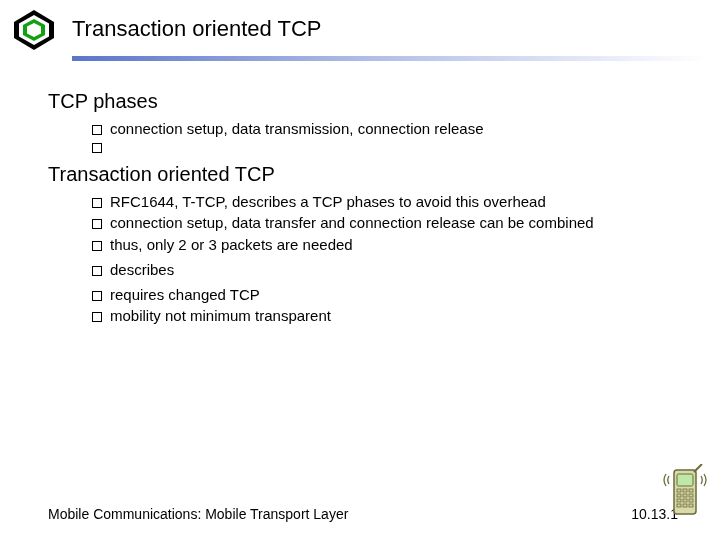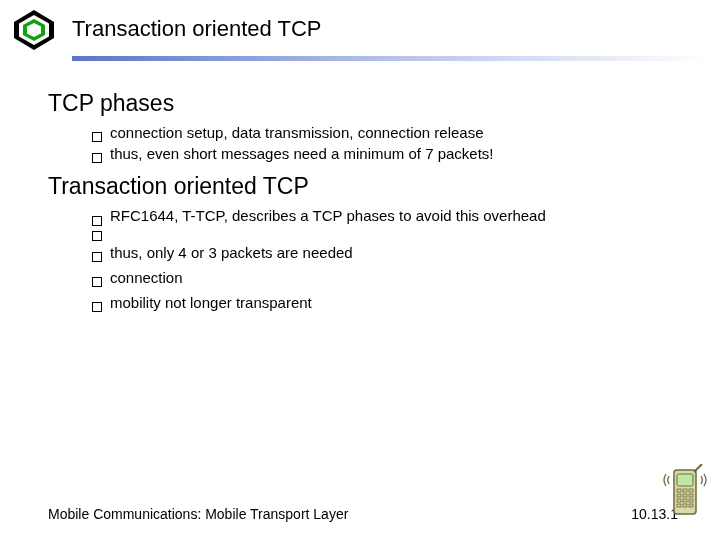--- a/index.html
+++ b/index.html
@@ -4,23 +4,23 @@
 <style>
   * { margin: 0; padding: 0; box-sizing: border-box; }
   html, body { width: 720px; height: 540px; background: #fff; font-family: Arial, Helvetica, sans-serif; color: #000; }
   .slide { position: relative; width: 720px; height: 540px; }
   .header { position: relative; height: 56px; }
   .header-logo { position: absolute; left: 14px; top: 10px; }
   .title { position: absolute; left: 72px; top: 16px; font-size: 22px; font-weight: normal; }
   .hr { position: absolute; left: 72px; top: 56px; width: 636px; height: 5px;
         background: linear-gradient(to right, #5a75c9 0%, #aebbe7 45%, #ffffff 100%); }
   .body { position: absolute; left: 48px; top: 80px; width: 630px; }
-  .section-heading { font-size: 23px; font-weight: normal; margin-top: 10px; margin-bottom: 6px; }
+  .section-heading { font-size: 20px; font-weight: normal; margin-top: 10px; margin-bottom: 6px; }
   .bullets { margin: 0 0 6px 44px; }
-  .bullet { display: flex; align-items: flex-end; margin: 2px 0; }
+  .bullet { display: flex; align-items: center; margin: 2px 0; }
   .bullet-mark { width: 10px; height: 10px; border: 1.4px solid #000; margin: 3px 8px 0 0; flex: 0 0 auto; }
   .bullet-text { font-size: 15px; line-height: 1.28; }
   .footer { position: absolute; left: 48px; bottom: 18px; width: 630px; display: flex; justify-content: space-between; align-items: flex-start; font-size: 14px; }
   .phone-icon { position: absolute; right: 10px; bottom: 14px; }
 </style>
 </head>
 <body>
 
 <div class="slide">
 
@@ -40,50 +40,54 @@
   <div class="body">
 
     <div class="section-heading">TCP phases</div>
     <div class="bullets">
       <div class="bullet">
           <span class="bullet-mark"></span>
           <span class="bullet-text">connection setup, data transmission, connection release</span>
         </div>
       <div class="bullet">
           <span class="bullet-mark"></span>
-          <span class="bullet-text">thus, even short messages need a minimum of 7 packets!</span>
         </div>
     </div>
 
     <div class="section-heading">Transaction oriented TCP</div>
     <div class="bullets">
       <div class="bullet">
           <span class="bullet-mark"></span>
           <span class="bullet-text">RFC1644, T-TCP, describes a TCP phases to avoid this overhead</span>
         </div>
       <div class="bullet">
           <span class="bullet-mark"></span>
+          <span class="bullet-text">connection setup, data transfer and connection release can be combined</span>
         </div>
       <div class="bullet">
           <span class="bullet-mark"></span>
-          <span class="bullet-text">thus, only 4 or 3 packets are needed</span>
+          <span class="bullet-text">thus, only 2 or 3 packets are needed</span>
         </div>
     </div>
 
     <div class="bullets">
       <div class="bullet">
           <span class="bullet-mark"></span>
-          <span class="bullet-text">connection</span>
+          <span class="bullet-text">describes</span>
         </div>
     </div>
 
     <div class="bullets">
       <div class="bullet">
           <span class="bullet-mark"></span>
-          <span class="bullet-text">mobility not longer transparent</span>
+          <span class="bullet-text">requires changed TCP</span>
+        </div>
+      <div class="bullet">
+          <span class="bullet-mark"></span>
+          <span class="bullet-text">mobility not minimum transparent</span>
         </div>
     </div>
 
   </div>
 
   <div class="footer">
     <span>Mobile Communications: Mobile Transport Layer</span>
     <span>10.13.1</span>
   </div>
 

